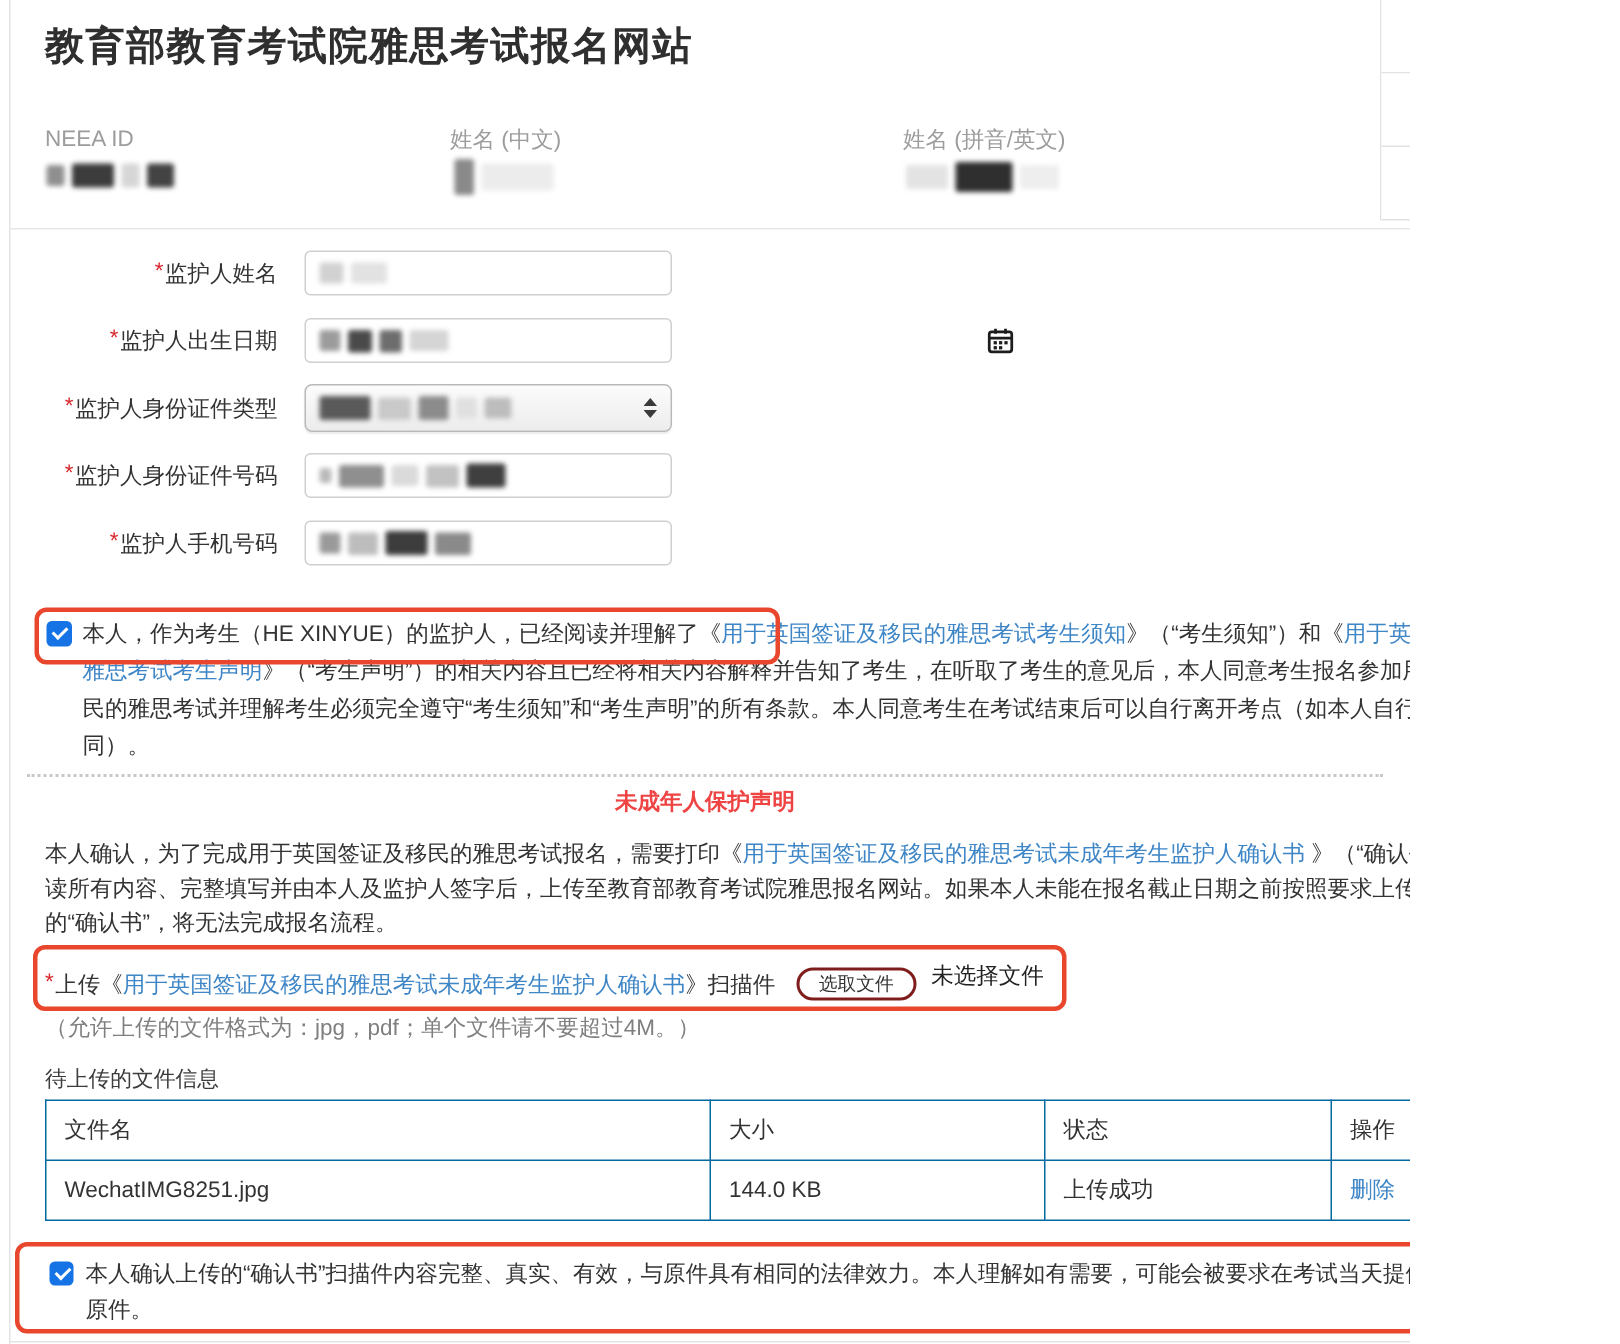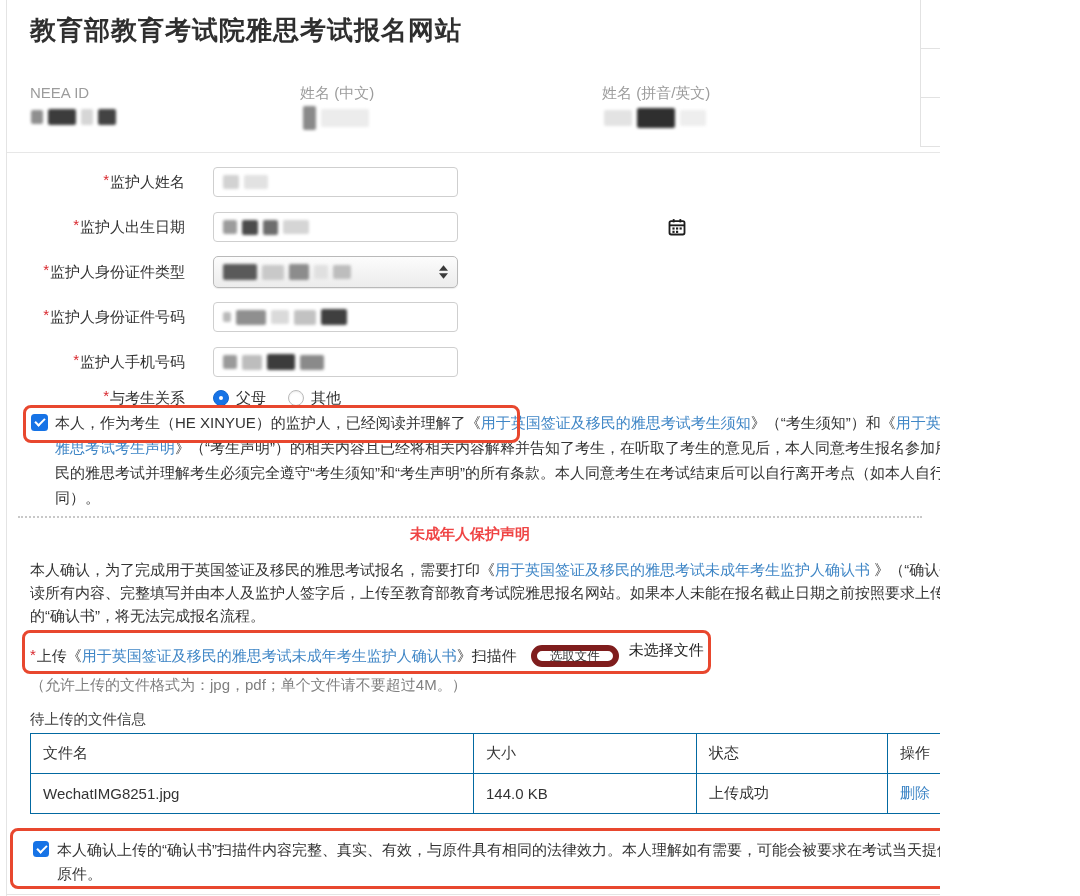--- a/index.html
+++ b/index.html
@@ -19,21 +19,21 @@
   .menu-item span.lbl { font-size:15px; }
   .menu-blue { color:#31679b; }
   .menu-red { color:#b5302a; }
 
   
   .profile-label { position:absolute; top:84px; font-size:15px; color:#9c9c9c; }
   .blobs { position:absolute; display:flex; align-items:center; gap:5px; filter:blur(1.8px); }
   .blob { border-radius:2px; }
 
   
-  .form-row { position:absolute; left:0; width:780px; height:32px; display:flex; align-items:center;gap:10px; }
+  .form-row { position:absolute; left:0; width:780px; height:32px; display:flex; align-items:center; }
   .form-label { width:185px; text-align:right; font-size:15px; color:#333; white-space:nowrap; }
   .req { color:#d8262c; margin-right:1px; position:relative; top:-2px; }
   .field { margin-left:18px; position:relative; }
   .text-input { width:245px; height:30px; border:1px solid #cfcfcf; border-radius:4px; background:#fff; display:flex; align-items:center; padding-left:9px; }
   .select-input { width:245px; height:32px; border:1px solid #b9b9b9; border-radius:5px;
     background:linear-gradient(#fcfcfc,#ececec); box-shadow:0 1px 1px rgba(0,0,0,.08);
     display:flex; align-items:center; padding-left:9px; position:relative; }
   .spinner { position:absolute; right:9px; top:50%; transform:translateY(-50%); display:flex; flex-direction:column; gap:2px; }
   .cal-icon { position:absolute; left:454px; top:5px; }
 
@@ -56,21 +56,21 @@
   .annotation { position:absolute; border:3px solid #e8472e; border-radius:8px; pointer-events:none; }
   .box-consent { left:23px; top:405px; width:497px; height:38px; }
   .box-upload { left:22px; top:630px; width:689px; height:44px; }
   .box-confirm { left:10px; top:828px; width:1060px; height:61px; }
 
   .dashed-divider { position:absolute; left:18px; right:18px; top:516px; border-top:2px dotted #c8c8c8; }
   .minor-heading { position:absolute; left:0; right:0; top:525px; text-align:center; font-weight:bold; font-size:15px; color:#ef4444; }
   .minor-para { position:absolute; left:30px; top:558px; width:1008px; line-height:23px; }
 
   .upload-row { position:absolute; left:30px; top:641px; height:30px; display:flex; align-items:center; white-space:nowrap; }
-  .choose-btn { margin-left:14px; height:22px; padding:0 13px; border:6px solid #7f1d1d; border-radius:12px; background:#fff; font-size:12.5px; color:#333; display:flex; align-items:center; cursor:pointer; }
+  .choose-btn { margin-left:14px; height:22px; padding:0 13px; border:2px solid #7f1d1d; border-radius:12px; background:#fff; font-size:12.5px; color:#333; display:flex; align-items:center; cursor:pointer; }
   .file-status { margin-left:10px; font-size:15px; color:#222; position:relative; top:-6px; }
   .upload-hint { position:absolute; left:30px; top:676px; color:#7f7f7f; }
 
   .files-title { position:absolute; left:30px; top:710px; font-size:14.5px; color:#3c3c3c; }
   .files-table { position:absolute; left:30px; top:733px; width:1020px; border-collapse:collapse; table-layout:fixed; }
   .files-table th, .files-table td { border:1px solid #0369a1; text-align:left; padding:10px 12px; font-size:15px; font-weight:normal; color:#333; }
   .files-table th { background:#fff; }
   .del-link { color:#4b9bd5; }
 
   .confirm-check { position:absolute; left:33px; top:841px; width:16px; height:16px; }
@@ -213,33 +213,20 @@
       <div class="blobs" style="position:static">
             <div class="blob" style="width:14px;height:14px;background:#9a9a9a"></div>
             <div class="blob" style="width:20px;height:15px;background:#bdbdbd"></div>
             <div class="blob" style="width:28px;height:16px;background:#3c3c3c"></div>
             <div class="blob" style="width:24px;height:15px;background:#8a8a8a"></div>
           </div>
     </div>
       </div>
   </div>
 
-  <div class="form-row" style="top:388px; height:20px">
-    <div class="form-label"><span class="req">*</span><span>与考生关系</span></div>
-    <div class="radio-group">
-      <div class="radio-opt">
-        <div class="radio on"></div>
-        <span>父母</span>
-      </div>
-      <div class="radio-opt">
-        <div class="radio off"></div>
-        <span>其他</span>
-      </div>
-    </div>
-  </div>
 
   <div class="checkbox consent-check"></div>
   <div class="consent-wrap para">
     <span>本人，作为考生（HE XINYUE）的监护人，</span><span>已经阅读并理解了《</span><a class="link">用于英国签证及移民的雅思考试考生须知</a><span>》（“考生须知”）和《</span><a class="link">用于英国签证及移民的雅思考试考生声明</a><span>》（“考生声明”）的相关内容且已经将相关内容解释并告知了考生，在听取了考生的意见后，本人同意考生报名参加用于英国签证及移民的雅思考试并理解考生必须完全遵守“考生须知”和“考生声明”的所有条款。本人同意考生在考试结束后可以自行离开考点（如本人自行决定放弃陪同）。</span>
   </div>
 
   <div class="dashed-divider"></div>
 
   <div class="minor-heading">未成年人保护声明</div>
   <div class="minor-para para">

